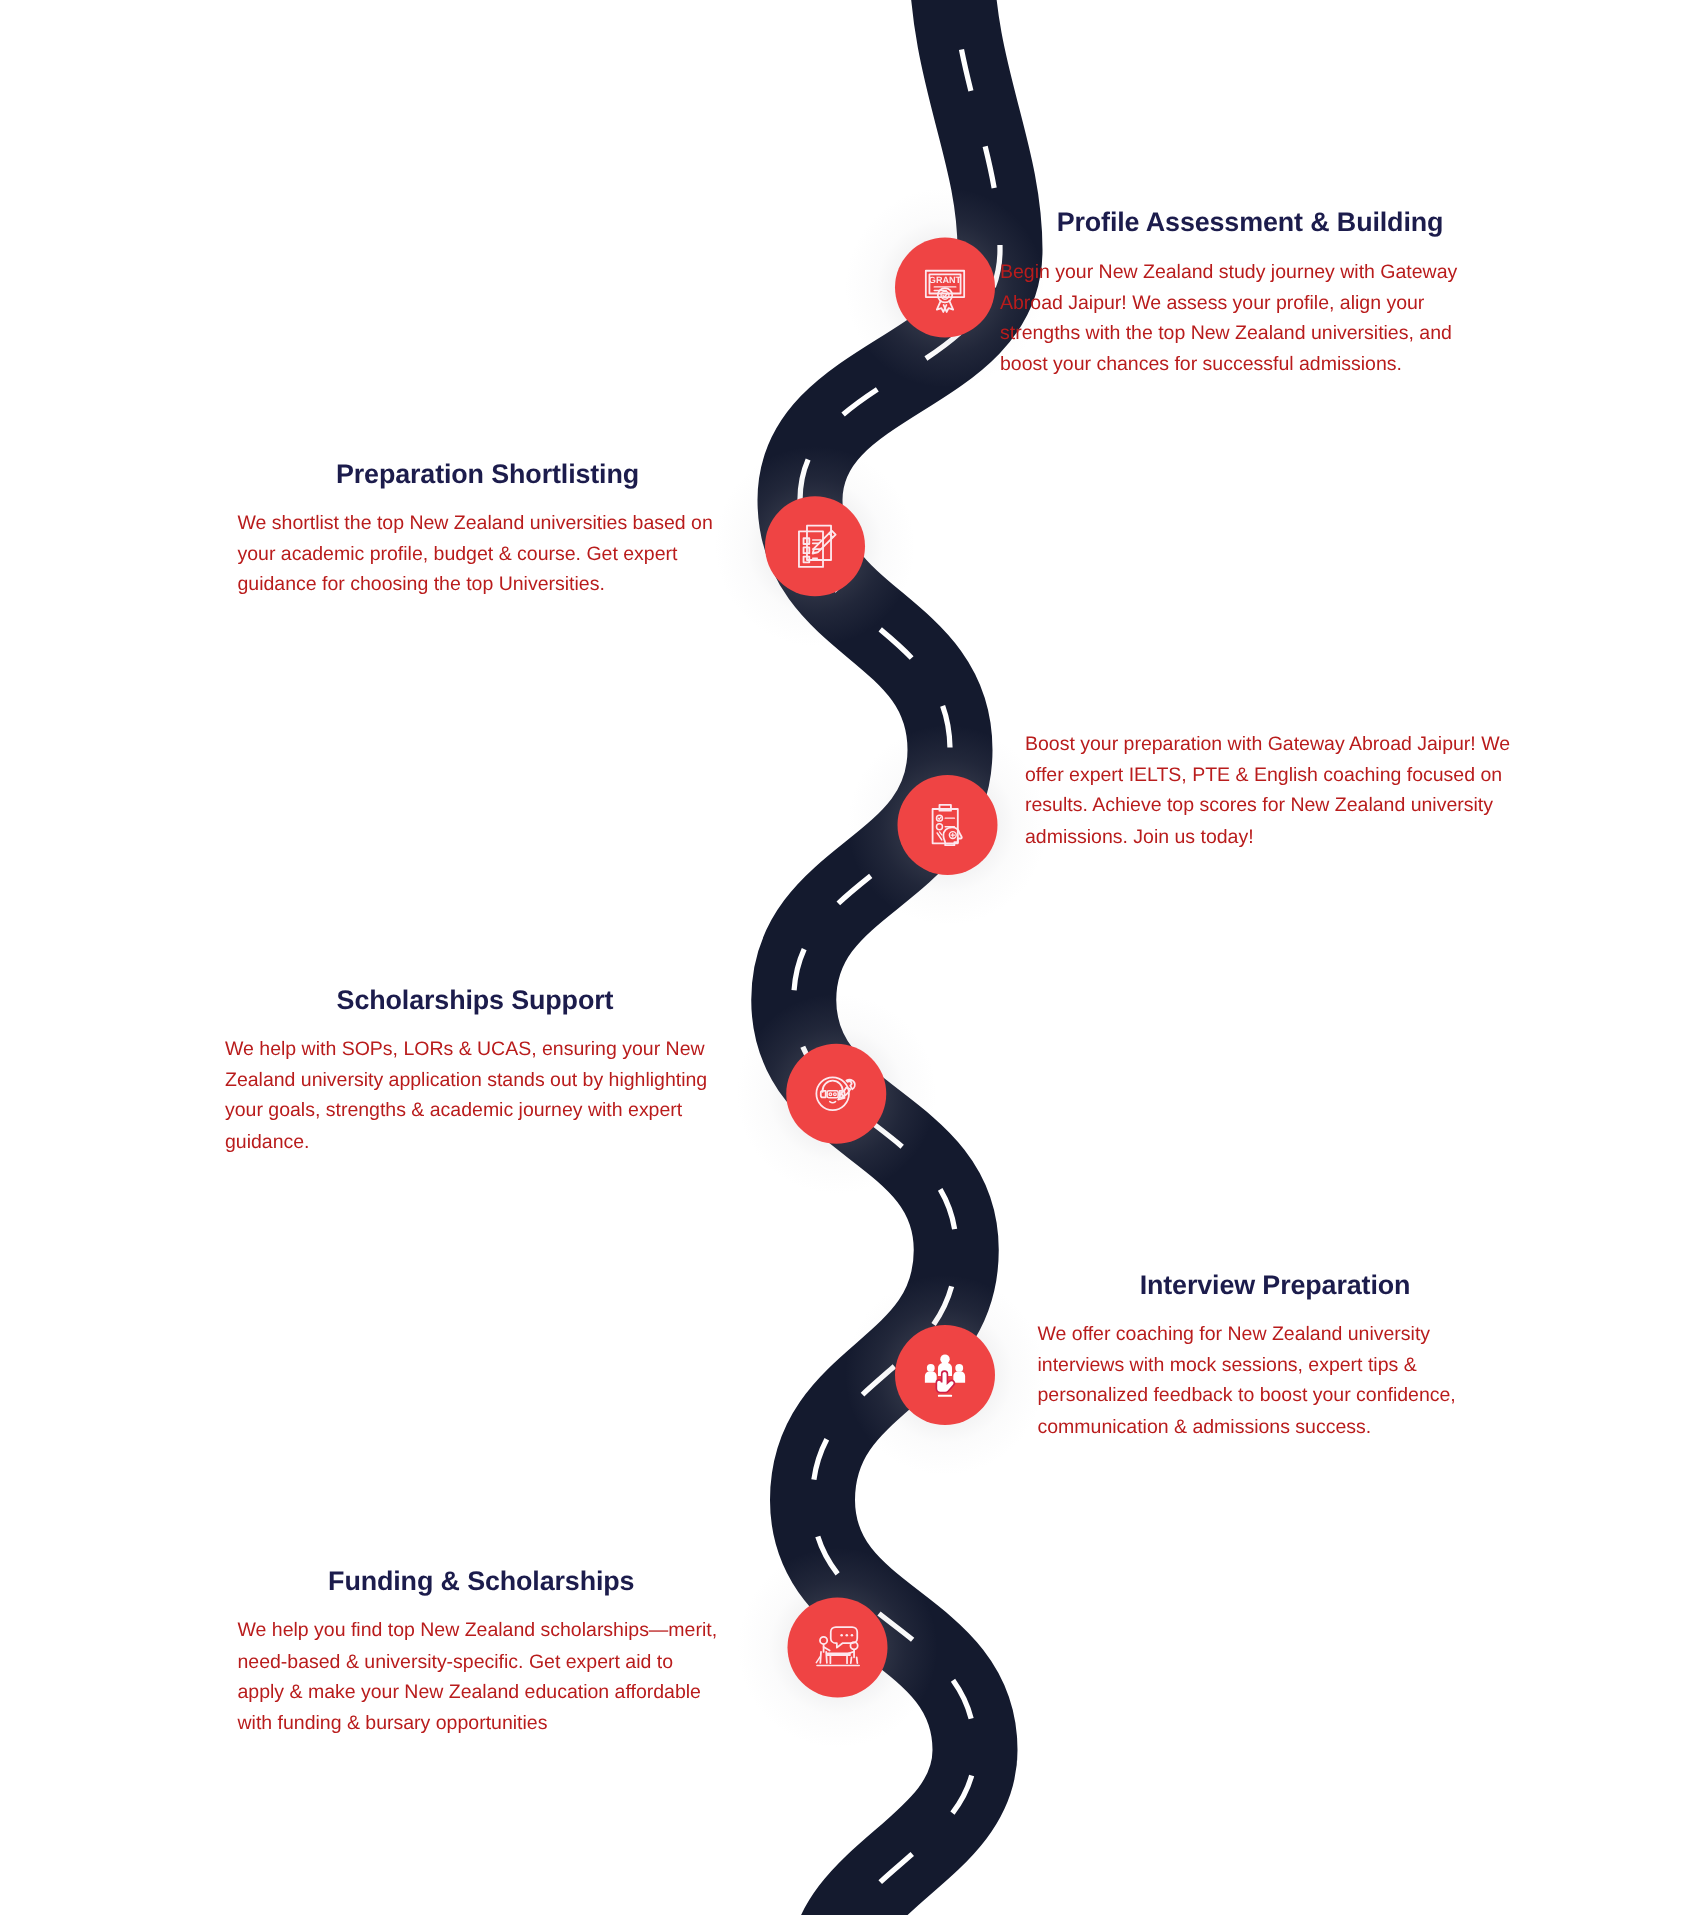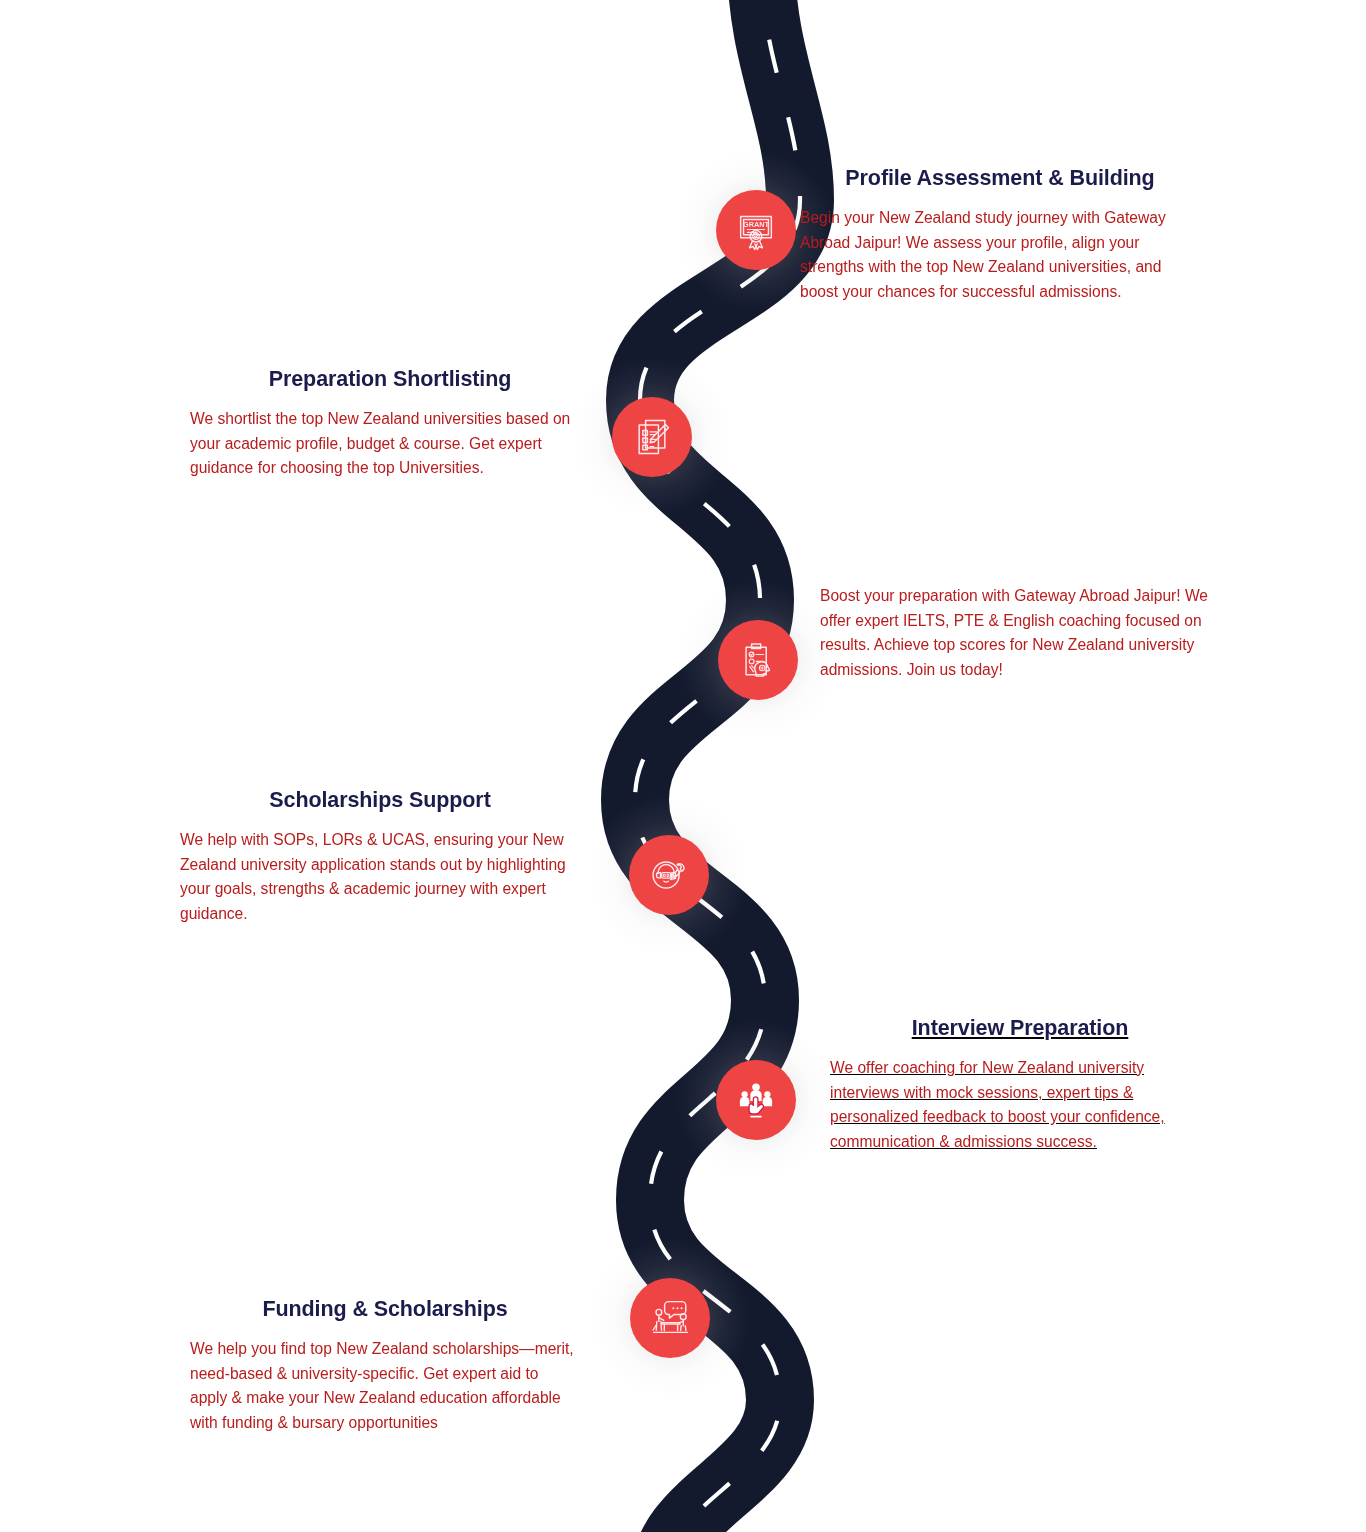--- a/index.html
+++ b/index.html
@@ -74,22 +74,22 @@
     font-size: 15.6px;
     color: #b91c1c;
     line-height: 1.58;
   }
 
   
   .t1 { left: 800px; top: 153px;  width: 400px; margin-top: 12px; }
   .t2 { left: 190px; top: 366px;  width: 400px; }
   .t3 { left: 820px; top: 584px;  width: 410px; }
   .t4 { left: 180px; top: 787px;  width: 400px; }
-  .t5 { left: 830px; top: 1015px; width: 380px; text-decoration: underline; }
-  .t6 { left: 190px; top: 1296px; width: 390px; }
+  .t5 { left: 830px; top: 1015px; width: 380px; }
+  .t6 { left: 190px; top: 1252px; width: 390px; }
 
   .b1 { left: 716px; top: 190px; }
   .b2 { left: 612px; top: 397px; }
   .b3 { left: 718px; top: 620px; }
   .b4 { left: 629px; top: 835px; }
   .b5 { left: 716px; top: 1060px; }
   .b6 { left: 630px; top: 1278px; }
 
   .g1 { left: 676px; top: 150px; }
   .g2 { left: 572px; top: 357px; }

